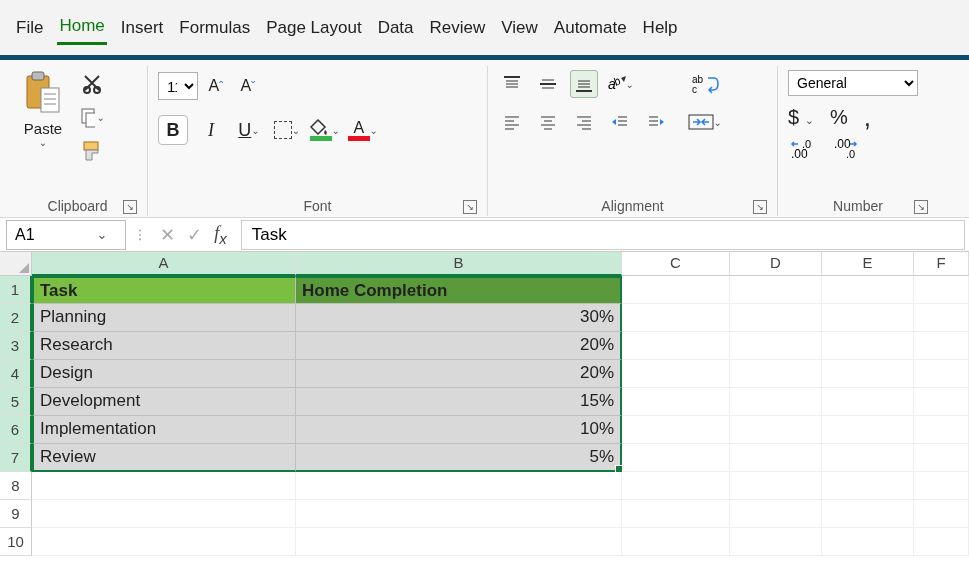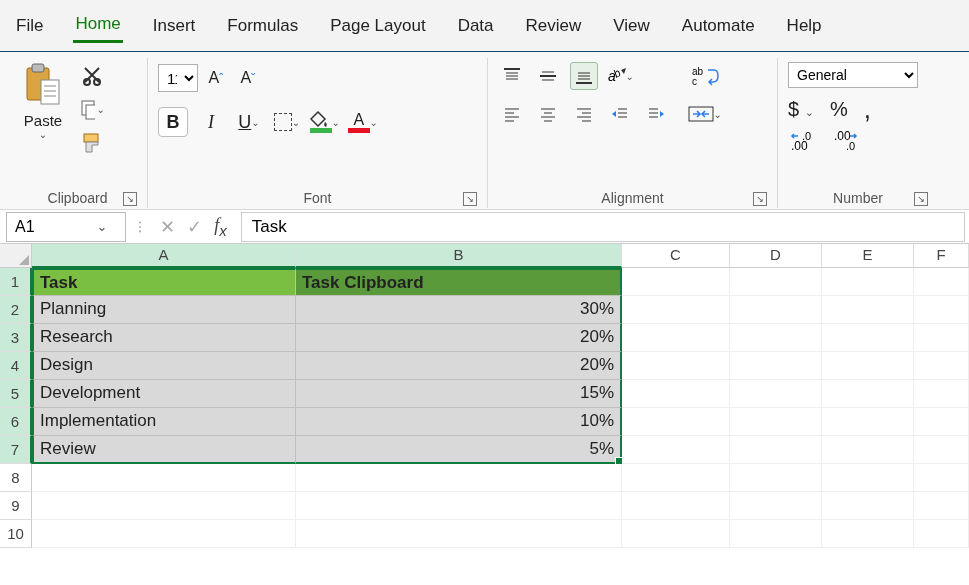--- a/index.html
+++ b/index.html
@@ -1,19 +1,19 @@
 <!DOCTYPE html>
 <html><head>
 <meta charset="utf-8">
 <style>
   * { box-sizing: border-box; margin: 0; padding: 0; font-family: 'Segoe UI', Arial, sans-serif; }
   body { background: #fff; width: 969px; height: 585px; overflow: hidden; font-size: 13px; color: #222; }
 
   
-  .menubar { display: flex; align-items: center; height: 52px; background: #f3f3f3; padding: 0 14px; gap: 28px; border-bottom: 1px solid #0c4a6e;}
+  .menubar { display: flex; align-items: center; height: 60px; background: #f3f3f3; padding: 0 14px; gap: 12px; border-bottom: 5px solid #0c4a6e;}
   .menubar .menu-item { font-size: 17px; color: #222; padding: 6px 2px; cursor: pointer; }
   .menubar .menu-item.active { color: #0f7b0f; border-bottom: 3px solid #0f7b0f; font-weight: 400; }
 
   
   .ribbon { display: flex; background: #f8f8f8; border-bottom: 1px solid #d8d8d8; height: 158px; padding: 6px 8px 0 8px; }
   .ribbon-group { border-right: 1px solid #d8d8d8; padding: 4px 10px 0 10px; display: flex; flex-direction: column; height: 150px; justify-content: space-between; }
   .ribbon-group:last-child { border-right: none; }
   .group-label { text-align: center; font-size: 14px; color: #555; padding: 4px 0 2px 0; position: relative;}
   .group-label .launcher { position: absolute; right: 0; bottom: 2px; width: 14px; height: 14px; border:1px solid #777; display:flex; align-items:center; justify-content:center; font-size:9px;}
   .group-body { display: flex; gap: 6px; flex: 1; }
@@ -342,21 +342,21 @@
         <div class="col-h" style="width: 108px;">C</div>
         <div class="col-h" style="width: 92px;">D</div>
         <div class="col-h" style="width: 92px;">E</div>
         <div class="col-h" style="width: 55px;">F</div>
       </div>
   </div>
   <div id="gridrows">
       <div class="row">
         <div class="row-h sel">1</div>
         <div class="cell selrange header-a sel-border-top sel-border-left" style="width: 264px;">Task</div>
-        <div class="cell selrange header-b sel-border-top sel-border-right" style="width: 326px;">Task Clipboard</div>
+        <div class="cell selrange header-b sel-border-top sel-border-right" style="width: 326px;">Home Completion</div>
         <div class="cell" style="width: 108px;"></div>
         <div class="cell" style="width: 92px;"></div>
         <div class="cell" style="width: 92px;"></div>
         <div class="cell" style="width: 55px;"></div>
       </div>
       <div class="row">
         <div class="row-h sel">2</div>
         <div class="cell selrange data-a sel-border-left" style="width: 264px;">Planning</div>
         <div class="cell selrange data-b sel-border-right" style="width: 326px;">30%</div>
         <div class="cell" style="width: 108px;"></div>

